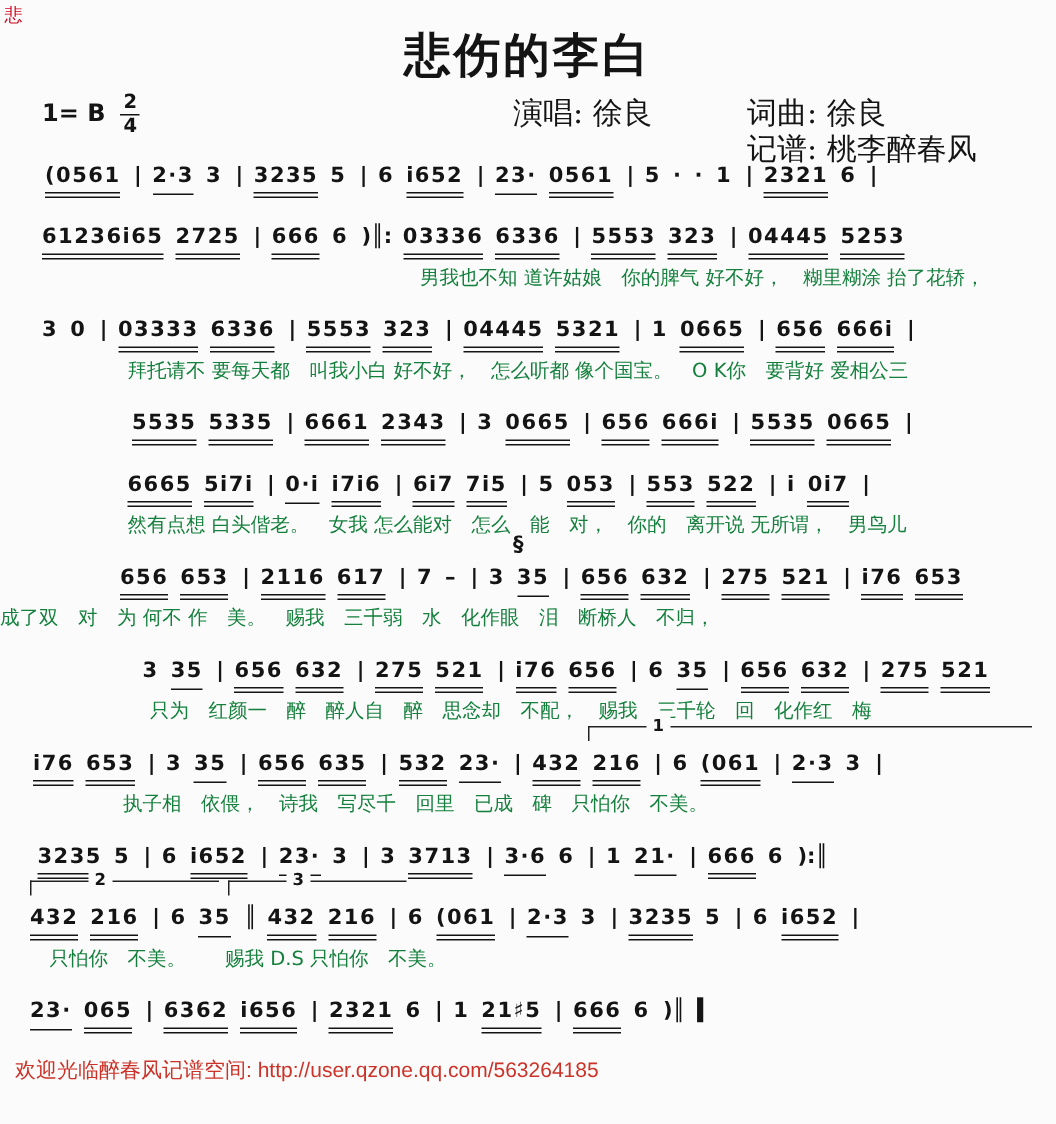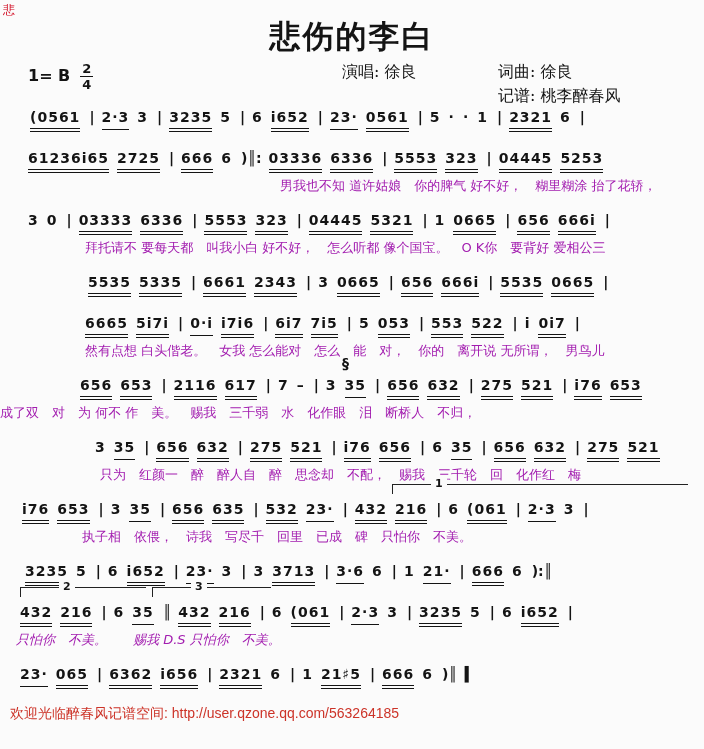--- a/index.html
+++ b/index.html
@@ -12,33 +12,33 @@
   .header{position:relative;height:104px;}
   .title{
     margin:0;padding-top:16px;text-align:center;
     font-size:31px;font-weight:bold;letter-spacing:2px;
     font-family:"DejaVu Sans",sans-serif;
   }
   .keysig{position:absolute;left:28px;top:62px;font-size:16px;font-weight:bold;white-space:nowrap;}
   .frac{display:inline-block;vertical-align:middle;text-align:center;margin-left:10px;line-height:1;}
   .frac .num{display:block;font-size:13px;font-weight:bold;border-bottom:1.5px solid #141414;padding:0 2px 1px 2px;}
   .frac .den{display:block;font-size:13px;font-weight:bold;padding-top:1px;}
-  .credit{position:absolute;font-size:16px;font-family:"DejaVu Serif","Liberation Serif",serif;white-space:nowrap;}
+  .credit{position:absolute;font-size:20px;font-family:"DejaVu Serif","Liberation Serif",serif;white-space:nowrap;}
   .c1{left:342px;top:62px;}
   .c2{left:498px;top:62px;}
   .c3{left:498px;top:86px;}
 
   #lines{padding-right:4px;}
   .line{position:relative;margin-bottom:13px;}
   .notes{font-size:14px;font-weight:bold;line-height:26px;white-space:nowrap;}
   .tok{display:inline-block;margin-right:8px;letter-spacing:1px;}
   .tok.u1{border-bottom:1.5px solid #141414;padding-bottom:2px;line-height:19px;}
   .tok.u2{border-bottom:4px double #141414;padding-bottom:1px;line-height:19px;}
   .tok.bar{letter-spacing:0;margin:0 7px 0 1px;}
-  .lyrics{font-size:13px;line-height:17px;margin-top:4px;white-space:pre;color:#a21caf;}
+  .lyrics{font-size:13px;line-height:17px;margin-top:4px;white-space:pre;color:#15803d;}
   .volta{position:absolute;top:-12px;height:9px;border-top:1.5px solid #222;border-left:1.5px solid #222;}
   .vlabel{position:absolute;top:-8px;left:38px;background:#fbfbfb;padding:0 4px;font-size:11px;font-weight:bold;line-height:14px;}
   .segno{position:absolute;top:-17px;font-size:14px;font-weight:bold;}
   .footer{margin:16px 0 0 10px;font-size:14px;font-family:Liberation Sans, sans-serif;white-space:nowrap;}
   .footer .url{text-decoration:none;}
 </style>
 </head>
 <body>
 
 <span class="corner">悲</span>
@@ -92,21 +92,21 @@
       <div class="notes" style="padding-left: 25px;"><span class="tok u2">3235</span><span class="tok">5</span><span class="tok bar">|</span><span class="tok">6</span><span class="tok u2">i652</span><span class="tok bar">|</span><span class="tok u1">23·</span><span class="tok">3</span><span class="tok bar">|</span><span class="tok">3</span><span class="tok u2">3713</span><span class="tok bar">|</span><span class="tok u1">3·6</span><span class="tok">6</span><span class="tok bar">|</span><span class="tok">1</span><span class="tok u1">21·</span><span class="tok bar">|</span><span class="tok u2">666</span><span class="tok">6</span><span class="tok bar">):║</span></div>
     </div>
     <div class="line">
       <div class="volta" style="left: 20px; width: 125px;">
         <span class="vlabel">2</span>
       </div>
       <div class="volta" style="left: 152px; width: 118px;">
         <span class="vlabel">3</span>
       </div>
       <div class="notes" style="padding-left: 20px;"><span class="tok u2">432</span><span class="tok u2">216</span><span class="tok bar">|</span><span class="tok">6</span><span class="tok u1">35</span><span class="tok bar">║</span><span class="tok u2">432</span><span class="tok u2">216</span><span class="tok bar">|</span><span class="tok">6</span><span class="tok u2">(061</span><span class="tok bar">|</span><span class="tok u1">2·3</span><span class="tok">3</span><span class="tok bar">|</span><span class="tok u2">3235</span><span class="tok">5</span><span class="tok bar">|</span><span class="tok">6</span><span class="tok u2">i652</span><span class="tok bar">|</span></div>
-      <div class="lyrics" style="padding-left: 16px; font-style: italic;">只怕你　不美。　　赐我 D.S 只怕你　不美。</div>
+      <div class="lyrics" style="padding-left: 33px;">只怕你　不美。　　赐我 D.S 只怕你　不美。</div>
     </div>
     <div class="line">
       <div class="notes" style="padding-left: 20px;"><span class="tok u1">23·</span><span class="tok u2">065</span><span class="tok bar">|</span><span class="tok u2">6362</span><span class="tok u2">i656</span><span class="tok bar">|</span><span class="tok u2">2321</span><span class="tok">6</span><span class="tok bar">|</span><span class="tok">1</span><span class="tok u2">21♯5</span><span class="tok bar">|</span><span class="tok u2">666</span><span class="tok">6</span><span class="tok bar">)║</span><span class="tok bar">▍</span></div>
     </div>
   </div>
 
 <div class="footer" style="color: rgb(204, 51, 40);">
   <span>欢迎光临醉春风记谱空间: </span><span class="url">http://user.qzone.qq.com/563264185</span>
 </div>
 

